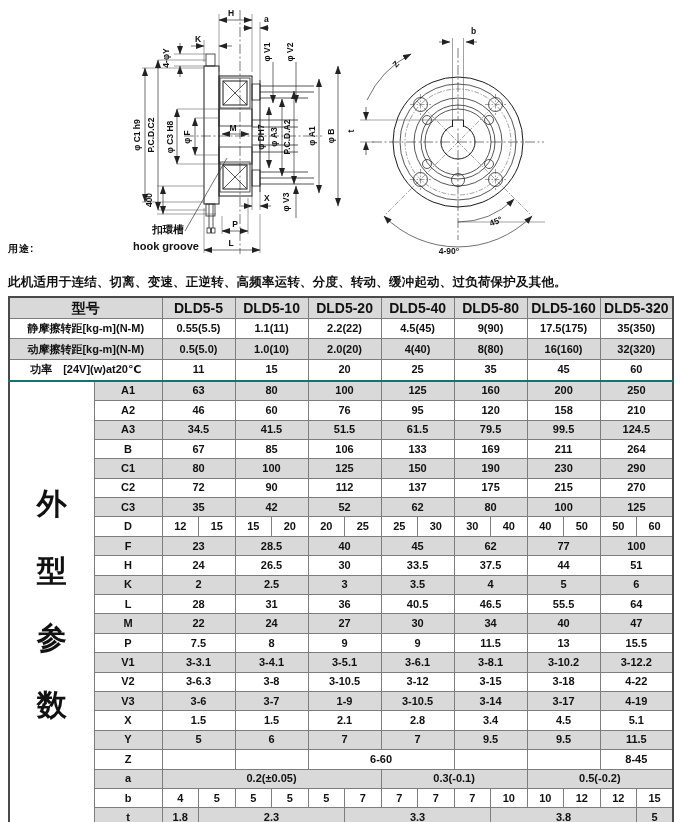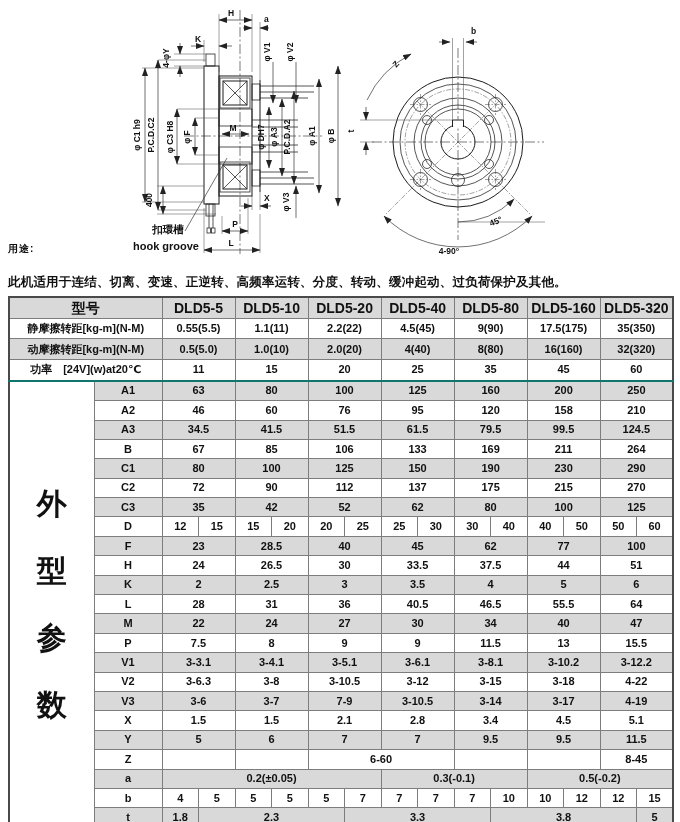--- a/index.html
+++ b/index.html
@@ -487,21 +487,21 @@
           <td colspan="2">3-10.5</td>
           <td colspan="2">3-12</td>
           <td colspan="2">3-15</td>
           <td colspan="2">3-18</td>
           <td colspan="2">4-22</td>
         </tr>
         <tr class="shade">
           <td>V3</td>
           <td colspan="2">3-6</td>
           <td colspan="2">3-7</td>
-          <td colspan="2">7-9</td>
+          <td colspan="2">1-9</td>
           <td colspan="2">3-10.5</td>
           <td colspan="2">3-14</td>
           <td colspan="2">3-17</td>
           <td colspan="2">4-19</td>
         </tr>
         <tr class="">
           <td>X</td>
           <td colspan="2">1.5</td>
           <td colspan="2">1.5</td>
           <td colspan="2">2.1</td>

